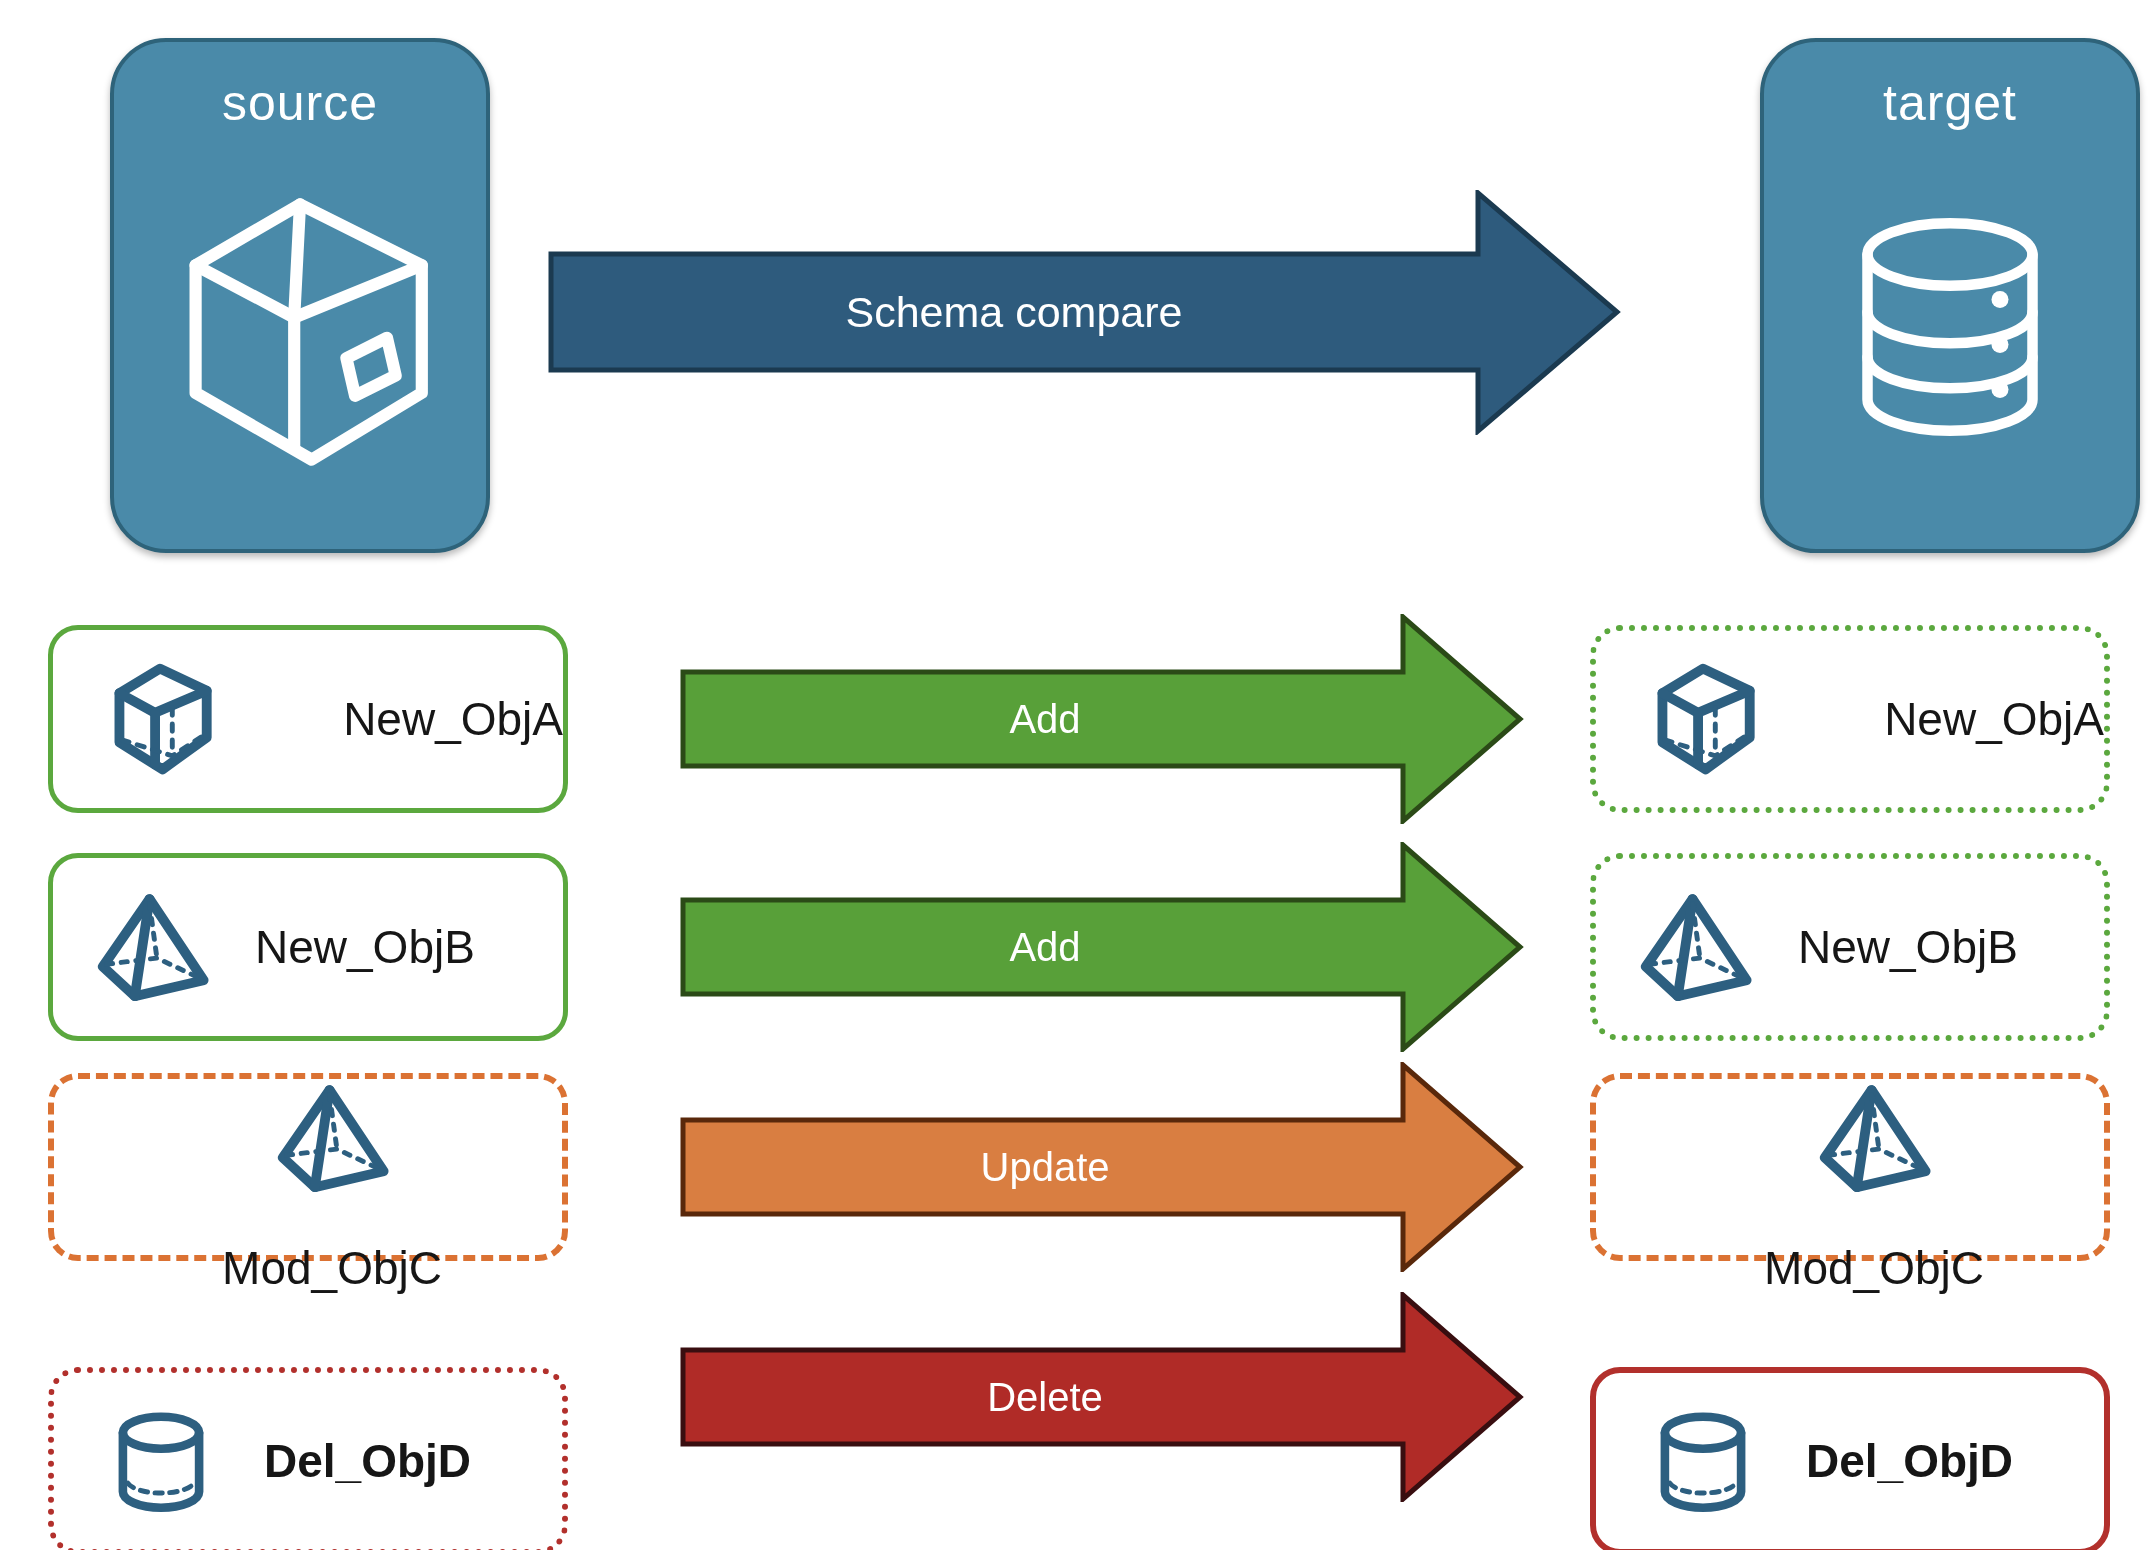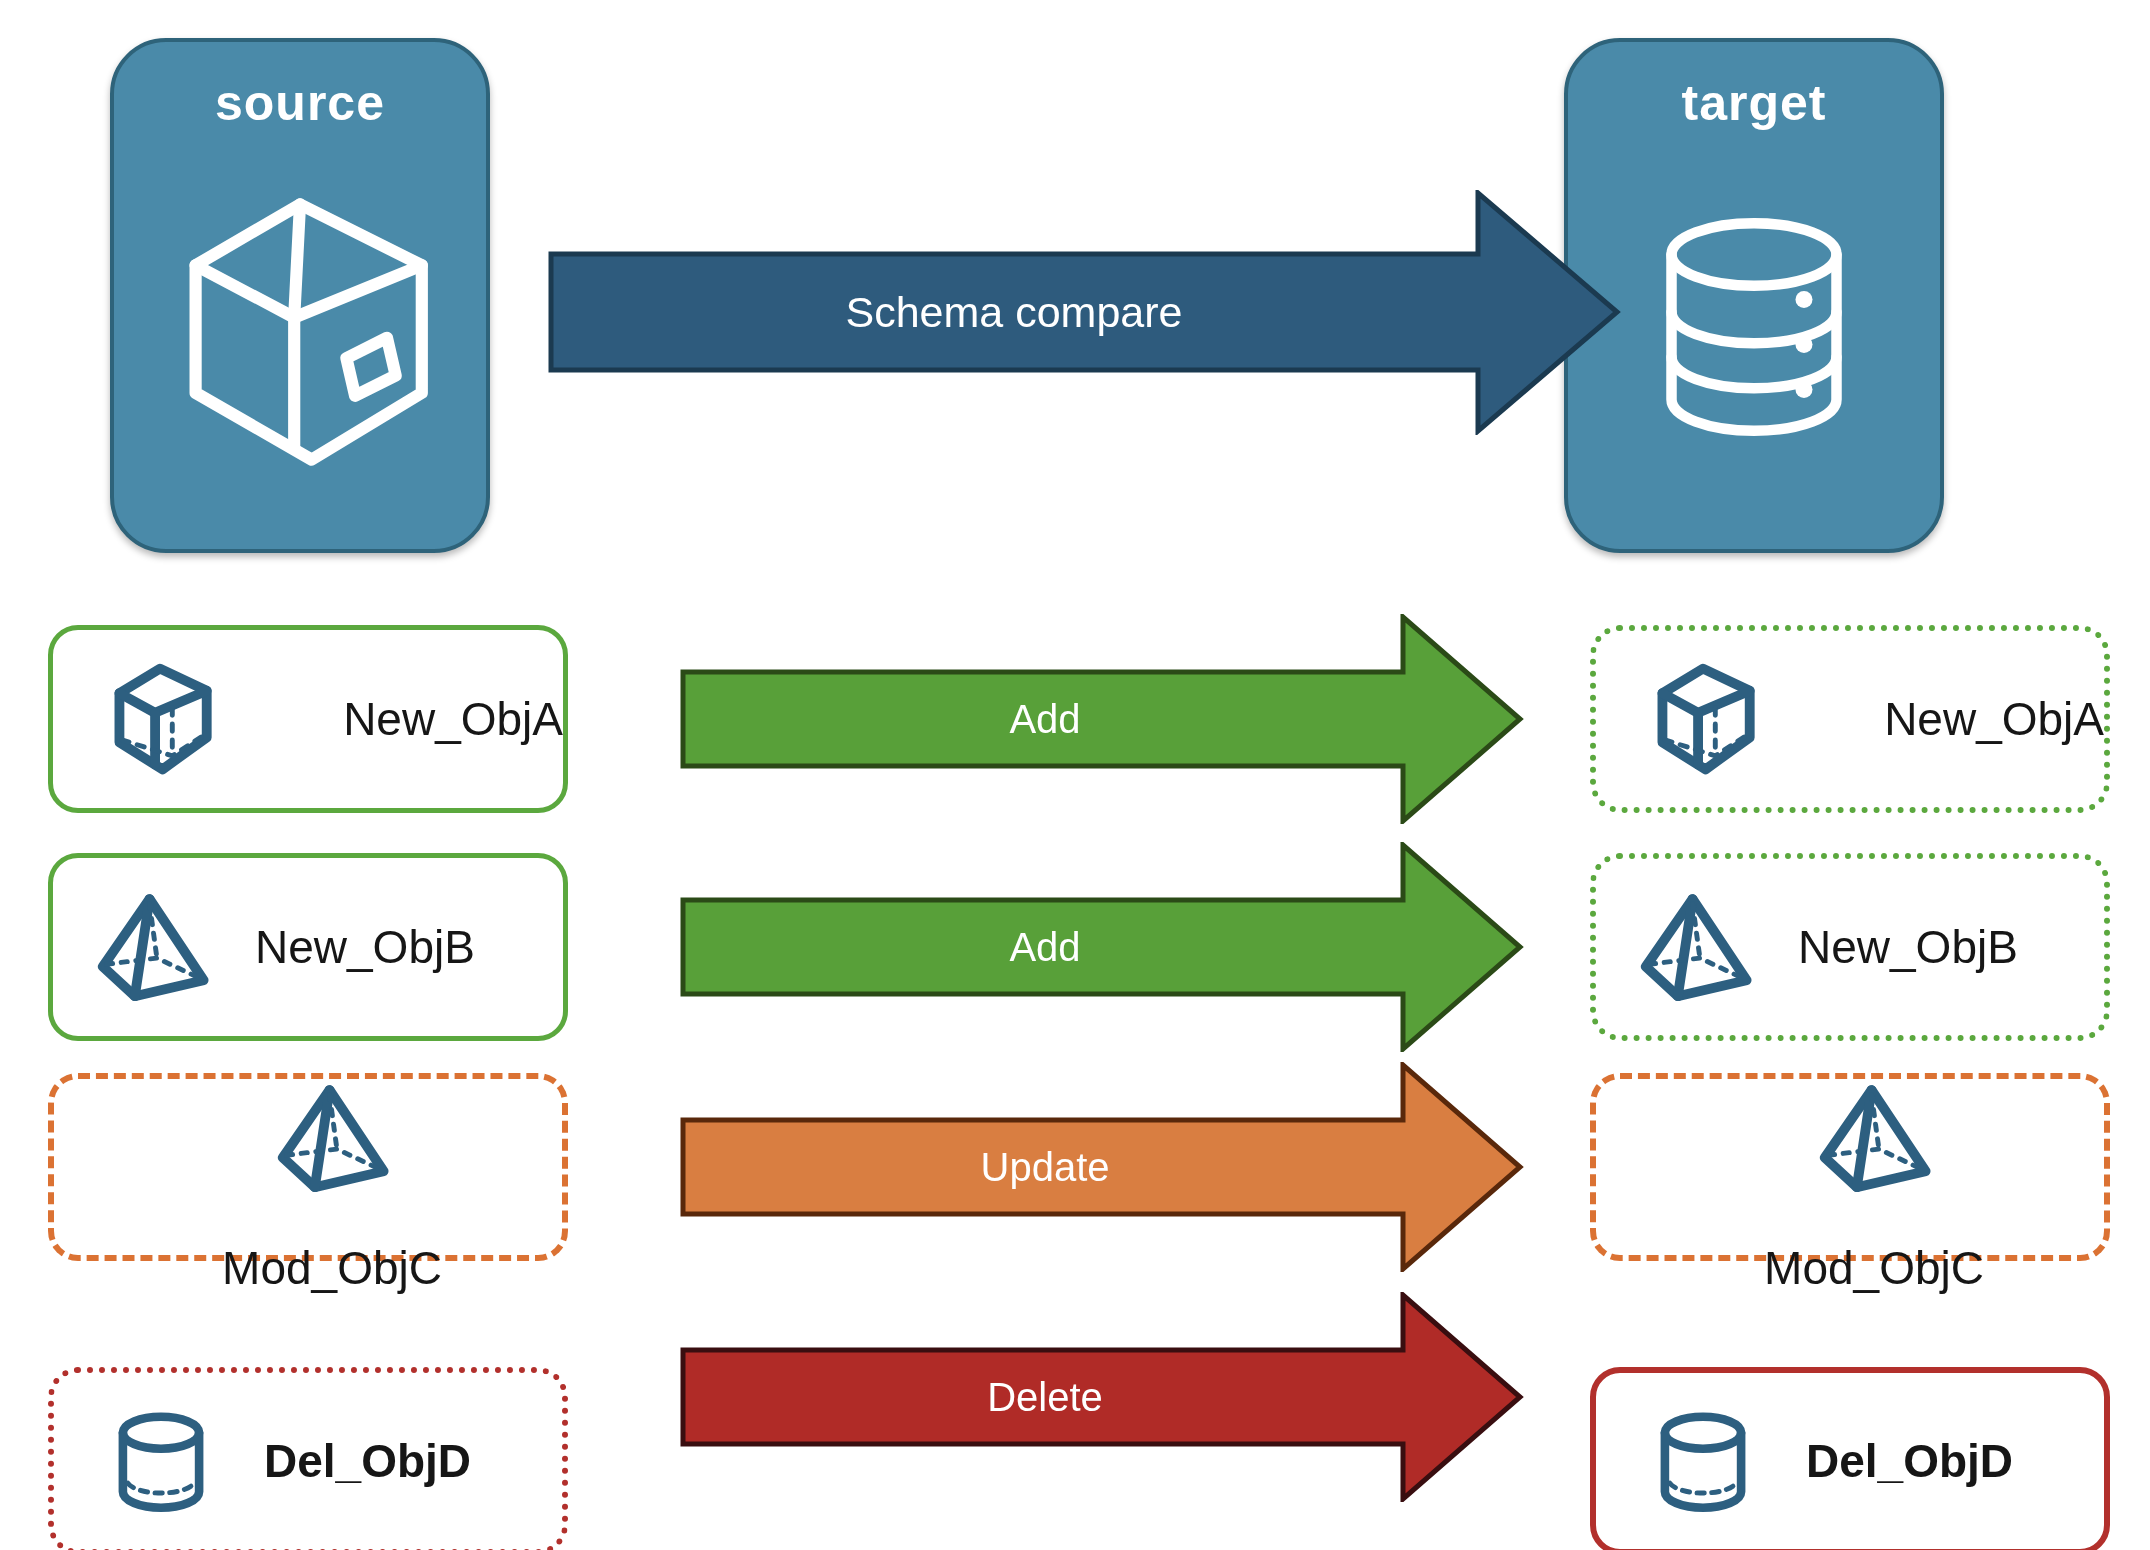--- a/index.html
+++ b/index.html
@@ -5,22 +5,22 @@
   html,body{margin:0;padding:0;background:#fff;}
   .canvas{position:relative;width:2150px;height:1550px;background:#ffffff;
           font-family:"Liberation Sans",sans-serif;overflow:hidden;}
 
   
   .panel{position:absolute;width:380px;height:515px;background:#4a8aa9;
          border:4px solid #2e templ637a;border-radius:56px;box-sizing:border-box;
          display:flex;flex-direction:column;align-items:center;
          border:4px solid #2e637a;box-shadow:0 4px 7px rgba(0,0,0,.28);}
   .panel.source{left:110px;top:38px;}
-  .panel.target{left:1564px;top:38px;}
-  .panel-title{color:#ffffff;font-weight:bold;font-size:50px;margin-top:32px;letter-spacing:1px;}
+  .panel.target{left:1760px;top:38px;}
+  .panel-title{color:#ffffff;font-weight:normal;font-size:50px;margin-top:32px;letter-spacing:1px;}
   .panel-icon{flex:1;display:flex;align-items:center;justify-content:center;width:100%;padding-bottom:18px;}
   .panel.source .panel-icon svg{width:290px;height:300px;}
   .panel.target .panel-icon svg{width:250px;height:310px;}
 
   
   .arrow-svg{position:absolute;}
   .arrow-svg text{fill:#ffffff;font-size:40px;}
   .schema-arrow polygon{fill:#2e5b7d;stroke:#1b3a50;stroke-width:5;}
   .schema-arrow text{font-size:43px;}
 

